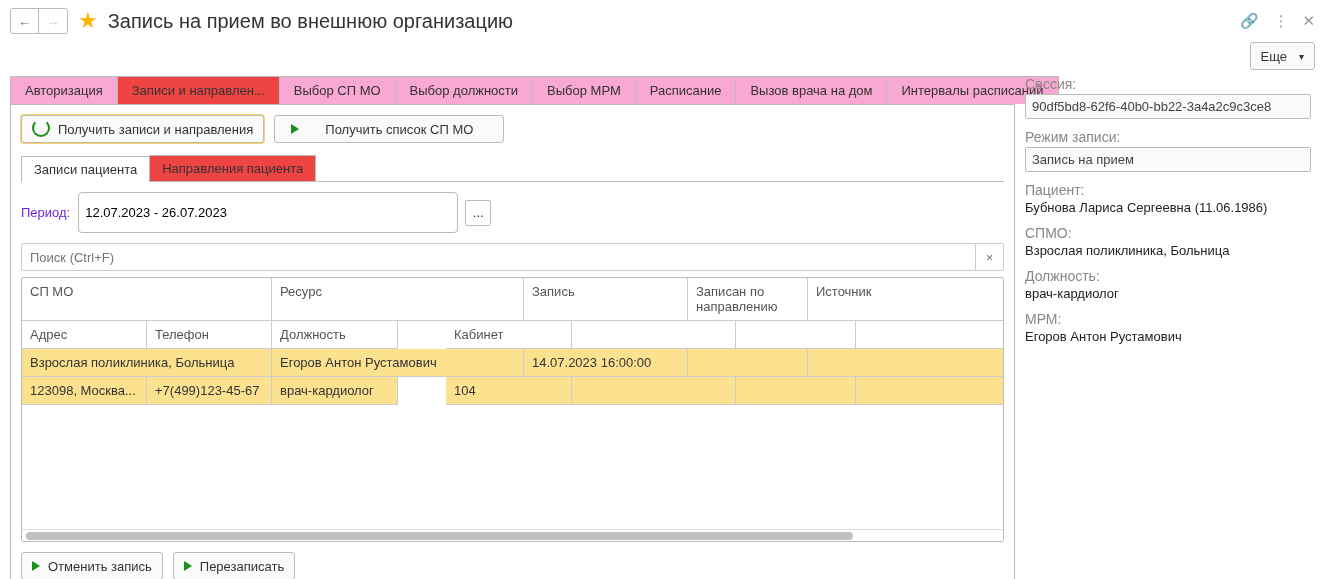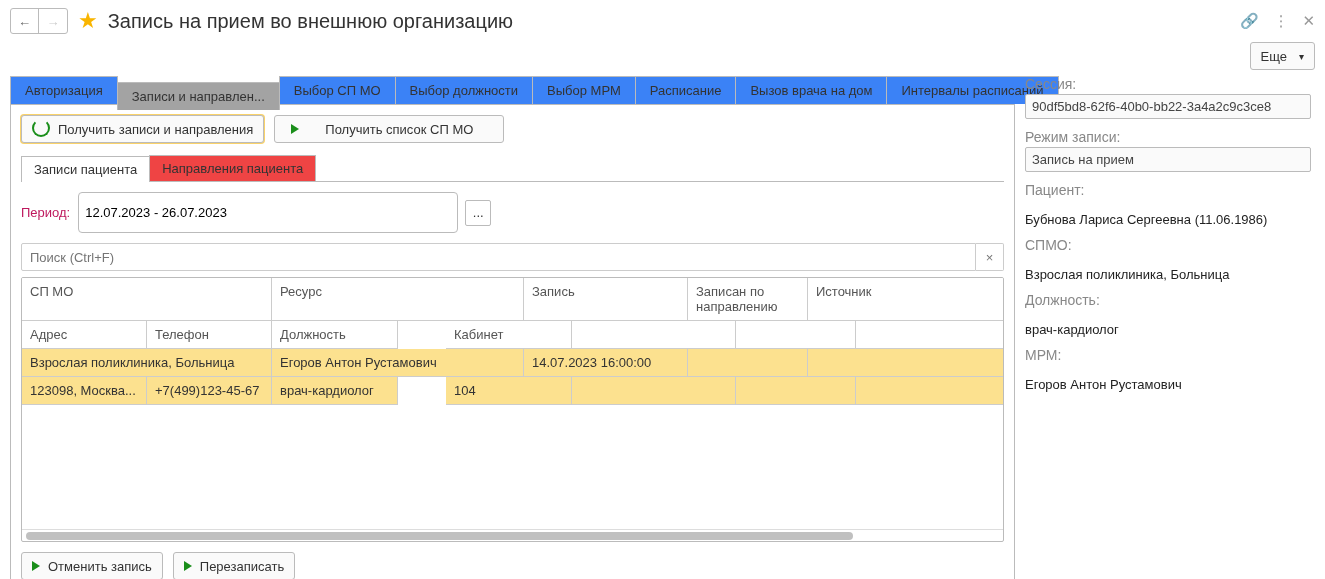--- a/index.html
+++ b/index.html
@@ -12,32 +12,32 @@
   .title { font-size: 20px; font-weight: normal; color: #333; }
   .title-right { margin-left: auto; display: flex; gap: 14px; align-items: center; color: #999; }
   .title-right .ico { cursor: pointer; font-size: 15px; }
   .more-row { display: flex; justify-content: flex-end; margin-bottom: 6px; }
   .btn { border: 1px solid #bbb; border-radius: 3px; background: #fafafa; padding: 4px 10px; display: inline-flex; align-items: center; gap: 8px; cursor: pointer; height: 28px; }
   .btn.hi { box-shadow: 0 0 0 1px #f9d26a; }
   .layout { display: flex; gap: 10px; align-items: flex-start; }
   .left { flex: 1; min-width: 0; }
   .right { width: 290px; padding-right: 4px; }
   .tabs { display: flex; border-bottom: 1px solid #bbb; }
-  .tab { border: 1px solid #bbb; border-bottom: none; padding: 6px 14px; background: #3b82f6; margin-right: -1px; cursor: pointer; white-space: nowrap; }
-  .tab.active { background: #a3a3a3; position: relative; top: 6px; }
+  .tab { border: 1px solid #bbb; border-bottom: none; padding: 6px 14px; background: #f9a8d4; margin-right: -1px; cursor: pointer; white-space: nowrap; }
+  .tab.active { background: #ef4444; position: relative; top: 0; }
   .panel { border: 1px solid #bbb; border-top: none; padding: 10px; }
   .btnrow { display: flex; gap: 10px; margin-bottom: 12px; }
   .icon-reload::before { content: ""; display: inline-block; width: 14px; height: 14px; border: 2px solid #1a8e1a; border-top-color: transparent; border-radius: 50%; }
   .icon-play { width: 0; height: 0; border-top: 5px solid transparent; border-bottom: 5px solid transparent; border-left: 8px solid #1a8e1a; }
   .subtabs { display: flex; border-bottom: 1px solid #bbb; }
   .subtab { border: 1px solid #bbb; border-bottom: none; padding: 5px 12px; background: #ef4444; margin-right: -1px; cursor: pointer; }
   .subtab.active { background: #fff; position: relative; top: 1px; }
   .subpanel { border-top: none; padding: 10px 0 0 0; }
   .row { display: flex; align-items: center; gap: 8px; margin-bottom: 10px; }
-  .label { color: #be185d; }
+  .label { color: #6d28d9; }
   .input { border: 1px solid #bbb; border-radius: 4px; padding: 4px 6px; height: 41px; background: #fff; }
   .period { width: 380px; }
   .dots { width: 26px; height: 26px; border: 1px solid #bbb; border-radius: 2px; display: flex; align-items: center; justify-content: center; cursor: pointer; margin-left: -1px; background: #fff; }
   .searchwrap { display: flex; margin-bottom: 6px; }
   .searchwrap input { flex: 1; border: 1px solid #ccc; border-radius: 2px 0 0 2px; padding: 5px 8px; height: 28px; }
   .searchwrap .clr { width: 28px; border: 1px solid #ccc; border-left: none; border-radius: 0 2px 2px 0; display: flex; align-items: center; justify-content: center; color: #777; cursor: pointer; background: #fff; }
   .table { border: 1px solid #bbb; border-radius: 2px; overflow: hidden; }
   .th, .td { padding: 6px 8px; border-right: 1px solid #ccc; border-bottom: 1px solid #ccc; overflow: hidden; text-overflow: ellipsis; white-space: nowrap; }
   .thead .th { background: #fff; color: #555; }
   .hrow, .drow { display: flex; }
@@ -51,21 +51,21 @@
   .c-ref { width: 120px; }
   .c-src { width: 120px; flex: 1; border-right: none; }
   .tbody { background: #fff; height: 180px; overflow: auto; position: relative; }
   .tbody .drow .td { background: #fce18f; }
   .scroll { height: 12px; border-top: 1px solid #ddd; padding: 2px 4px; }
   .scroll .bar { height: 8px; background: #c0c0c0; border-radius: 4px; width: 85%; }
   .footer { display: flex; gap: 10px; margin-top: 10px; }
   .right .fld { margin-bottom: 10px; }
   .right .lab { color: #888; font-size: 14px; }
   .right .rd { border: 1px solid #bbb; border-radius: 2px; padding: 4px 6px; margin-top: 2px; background: #fafafa; color: #444; }
-  .right .strong { color: #222; margin-top: 14px; }
+  .right .strong { color: #222; margin-top: 2px; }
   .chev { font-size: 10px; margin-left: 4px; }
 </style>
 </head>
 <body>
 
 <div class="titlebar">
   <div class="nav-btns">
     <span>←</span>
     <span style="color:#ccc;">→</span>
   </div>

